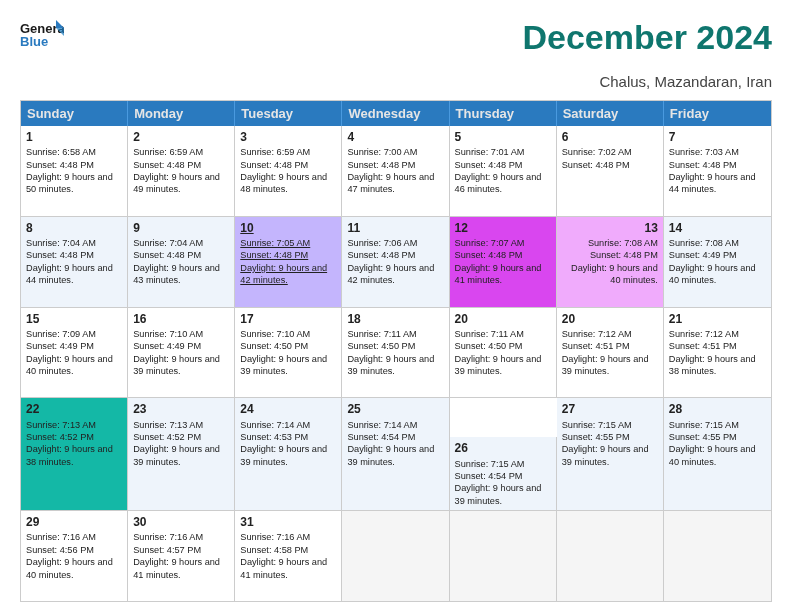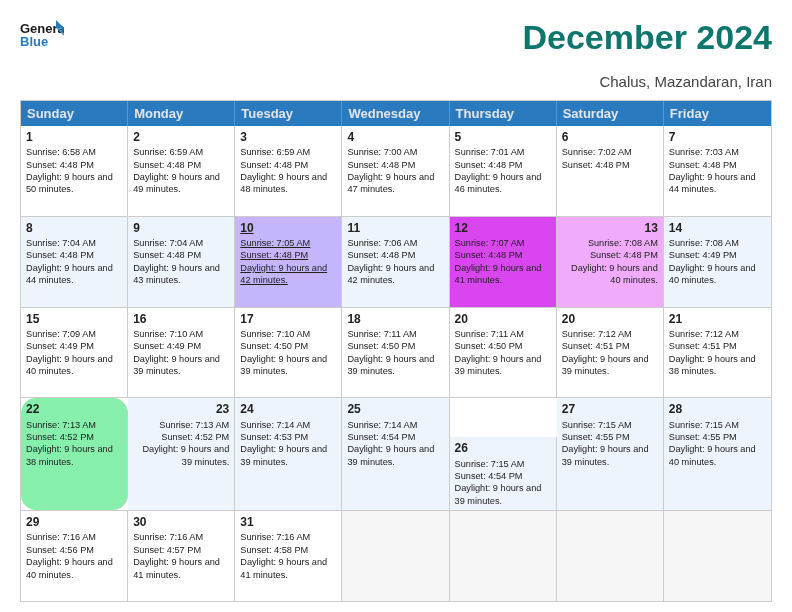--- a/index.html
+++ b/index.html
@@ -145,22 +145,22 @@
         <div class="cal-row">
           <div class="cal-cell"><span class="day-num">15</span><span>Sunrise: 7:09 AM</span><br><span>Sunset: 4:49 PM</span><br><span>Daylight: 9 hours and 40 minutes.</span></div>
           <div class="cal-cell"><span class="day-num">16</span><span>Sunrise: 7:10 AM</span><br><span>Sunset: 4:49 PM</span><br><span>Daylight: 9 hours and 39 minutes.</span></div>
           <div class="cal-cell"><span class="day-num">17</span><span>Sunrise: 7:10 AM</span><br><span>Sunset: 4:50 PM</span><br><span>Daylight: 9 hours and 39 minutes.</span></div>
           <div class="cal-cell"><span class="day-num">18</span><span>Sunrise: 7:11 AM</span><br><span>Sunset: 4:50 PM</span><br><span>Daylight: 9 hours and 39 minutes.</span></div>
           <div class="cal-cell"><span class="day-num">20</span><span>Sunrise: 7:11 AM</span><br><span>Sunset: 4:50 PM</span><br><span>Daylight: 9 hours and 39 minutes.</span></div>
           <div class="cal-cell"><span class="day-num">20</span><span>Sunrise: 7:12 AM</span><br><span>Sunset: 4:51 PM</span><br><span>Daylight: 9 hours and 39 minutes.</span></div>
           <div class="cal-cell"><span class="day-num">21</span><span>Sunrise: 7:12 AM</span><br><span>Sunset: 4:51 PM</span><br><span>Daylight: 9 hours and 38 minutes.</span></div>
         </div>
         <div class="cal-row">
-          <div class="cal-cell even-row" style="background: #86efac; border-radius: 15px;"><span class="day-num">22</span><span>Sunrise: 7:13 AM</span><br><span>Sunset: 4:52 PM</span><br><span>Daylight: 9 hours and 38 minutes.</span></div>
-          <div class="cal-cell even-row" style="background: rgb(238, 244, 251); text-align: right;"><span class="day-num">23</span><span>Sunrise: 7:13 AM</span><br><span>Sunset: 4:52 PM</span><br><span>Daylight: 9 hours and 39 minutes.</span></div>
+          <div class="cal-cell even-row" style="background: #14b8a6;"><span class="day-num">22</span><span>Sunrise: 7:13 AM</span><br><span>Sunset: 4:52 PM</span><br><span>Daylight: 9 hours and 38 minutes.</span></div>
+          <div class="cal-cell even-row" style="background: rgb(238, 244, 251);"><span class="day-num">23</span><span>Sunrise: 7:13 AM</span><br><span>Sunset: 4:52 PM</span><br><span>Daylight: 9 hours and 39 minutes.</span></div>
           <div class="cal-cell even-row" style="background: rgb(238, 244, 251);"><span class="day-num">24</span><span>Sunrise: 7:14 AM</span><br><span>Sunset: 4:53 PM</span><br><span>Daylight: 9 hours and 39 minutes.</span></div>
           <div class="cal-cell even-row" style="background: rgb(238, 244, 251);"><span class="day-num">25</span><span>Sunrise: 7:14 AM</span><br><span>Sunset: 4:54 PM</span><br><span>Daylight: 9 hours and 39 minutes.</span></div>
           <div class="cal-cell even-row" style="background: rgb(238, 244, 251); margin-top: 39px;"><span class="day-num">26</span><span>Sunrise: 7:15 AM</span><br><span>Sunset: 4:54 PM</span><br><span>Daylight: 9 hours and 39 minutes.</span></div>
           <div class="cal-cell even-row" style="background: rgb(238, 244, 251);"><span class="day-num">27</span><span>Sunrise: 7:15 AM</span><br><span>Sunset: 4:55 PM</span><br><span>Daylight: 9 hours and 39 minutes.</span></div>
           <div class="cal-cell even-row" style="background: rgb(238, 244, 251);"><span class="day-num">28</span><span>Sunrise: 7:15 AM</span><br><span>Sunset: 4:55 PM</span><br><span>Daylight: 9 hours and 40 minutes.</span></div>
         </div>
         <div class="cal-row">
           <div class="cal-cell"><span class="day-num">29</span><span>Sunrise: 7:16 AM</span><br><span>Sunset: 4:56 PM</span><br><span>Daylight: 9 hours and 40 minutes.</span></div>
           <div class="cal-cell"><span class="day-num">30</span><span>Sunrise: 7:16 AM</span><br><span>Sunset: 4:57 PM</span><br><span>Daylight: 9 hours and 41 minutes.</span></div>
           <div class="cal-cell"><span class="day-num">31</span><span>Sunrise: 7:16 AM</span><br><span>Sunset: 4:58 PM</span><br><span>Daylight: 9 hours and 41 minutes.</span></div>

